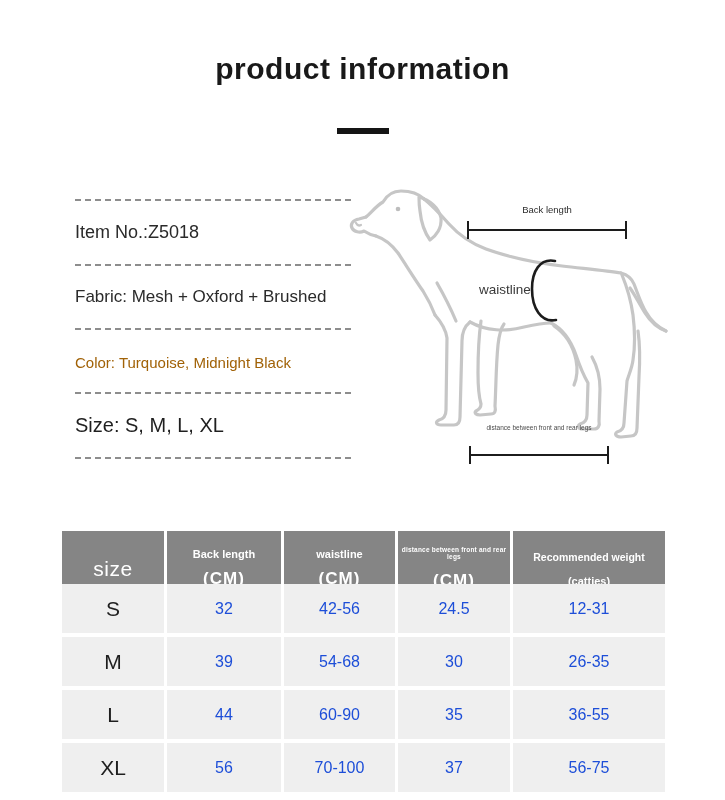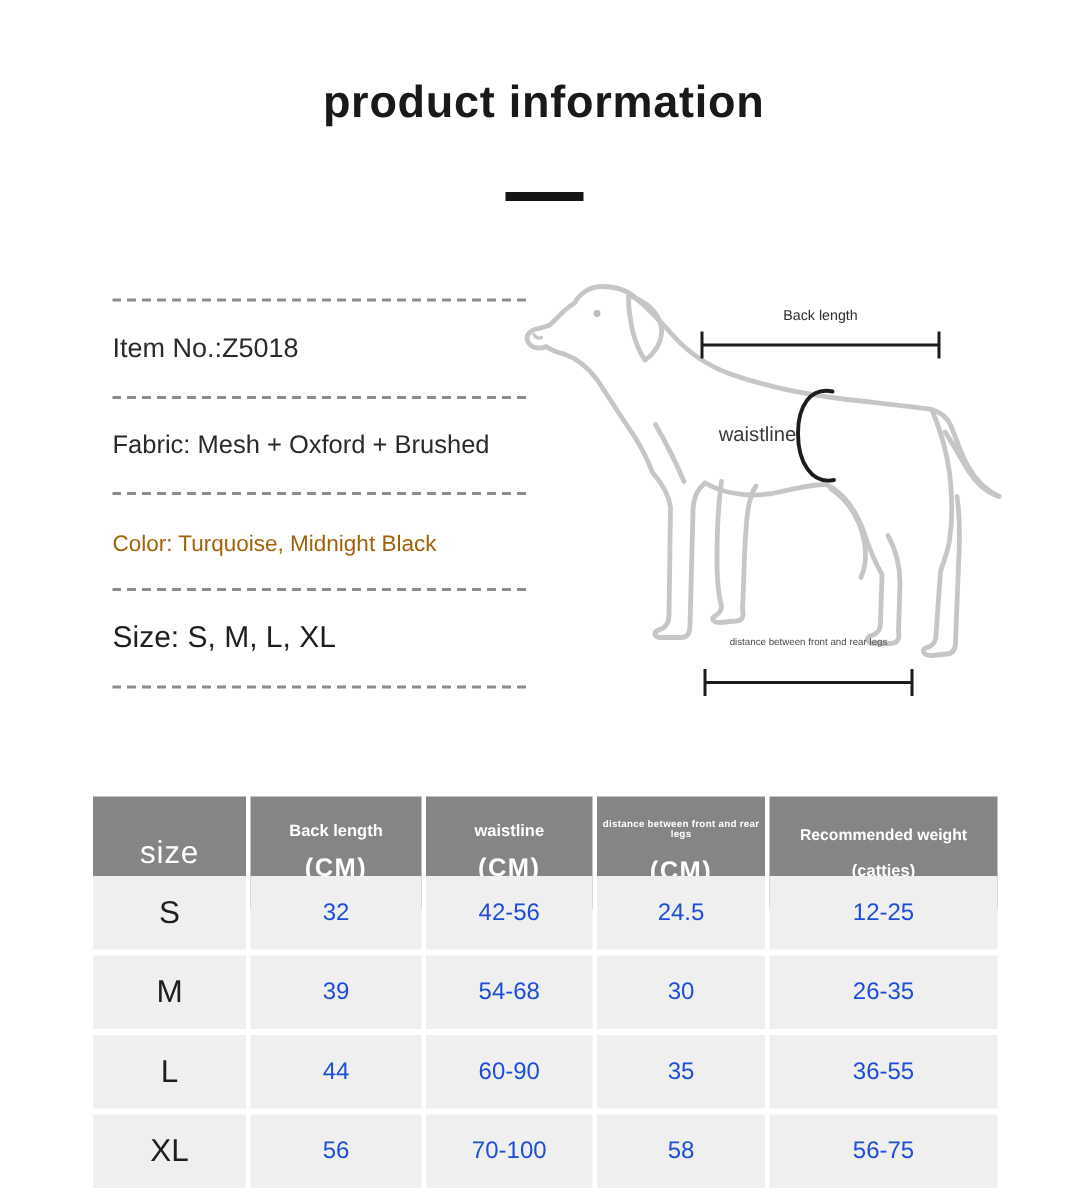--- a/index.html
+++ b/index.html
@@ -188,34 +188,34 @@
     </div>
     <div class="hcell">
       <span class="h-label-med">Recommended weight</span>
       <span class="h-unit-small">(catties)</span>
     </div>
 
     <div class="bcell size-col">S</div>
     <div class="bcell">32</div>
     <div class="bcell">42-56</div>
     <div class="bcell">24.5</div>
-    <div class="bcell">12-25</div>
+    <div class="bcell">12-31</div>
 
     <div class="bcell size-col">M</div>
     <div class="bcell">39</div>
     <div class="bcell">54-68</div>
     <div class="bcell">30</div>
     <div class="bcell">26-35</div>
 
     <div class="bcell size-col">L</div>
     <div class="bcell">44</div>
     <div class="bcell">60-90</div>
     <div class="bcell">35</div>
     <div class="bcell">36-55</div>
 
     <div class="bcell size-col">XL</div>
     <div class="bcell">56</div>
     <div class="bcell">70-100</div>
-    <div class="bcell">58</div>
+    <div class="bcell">37</div>
     <div class="bcell">56-75</div>
   </div>
 
 </div>
 
 </body></html>

